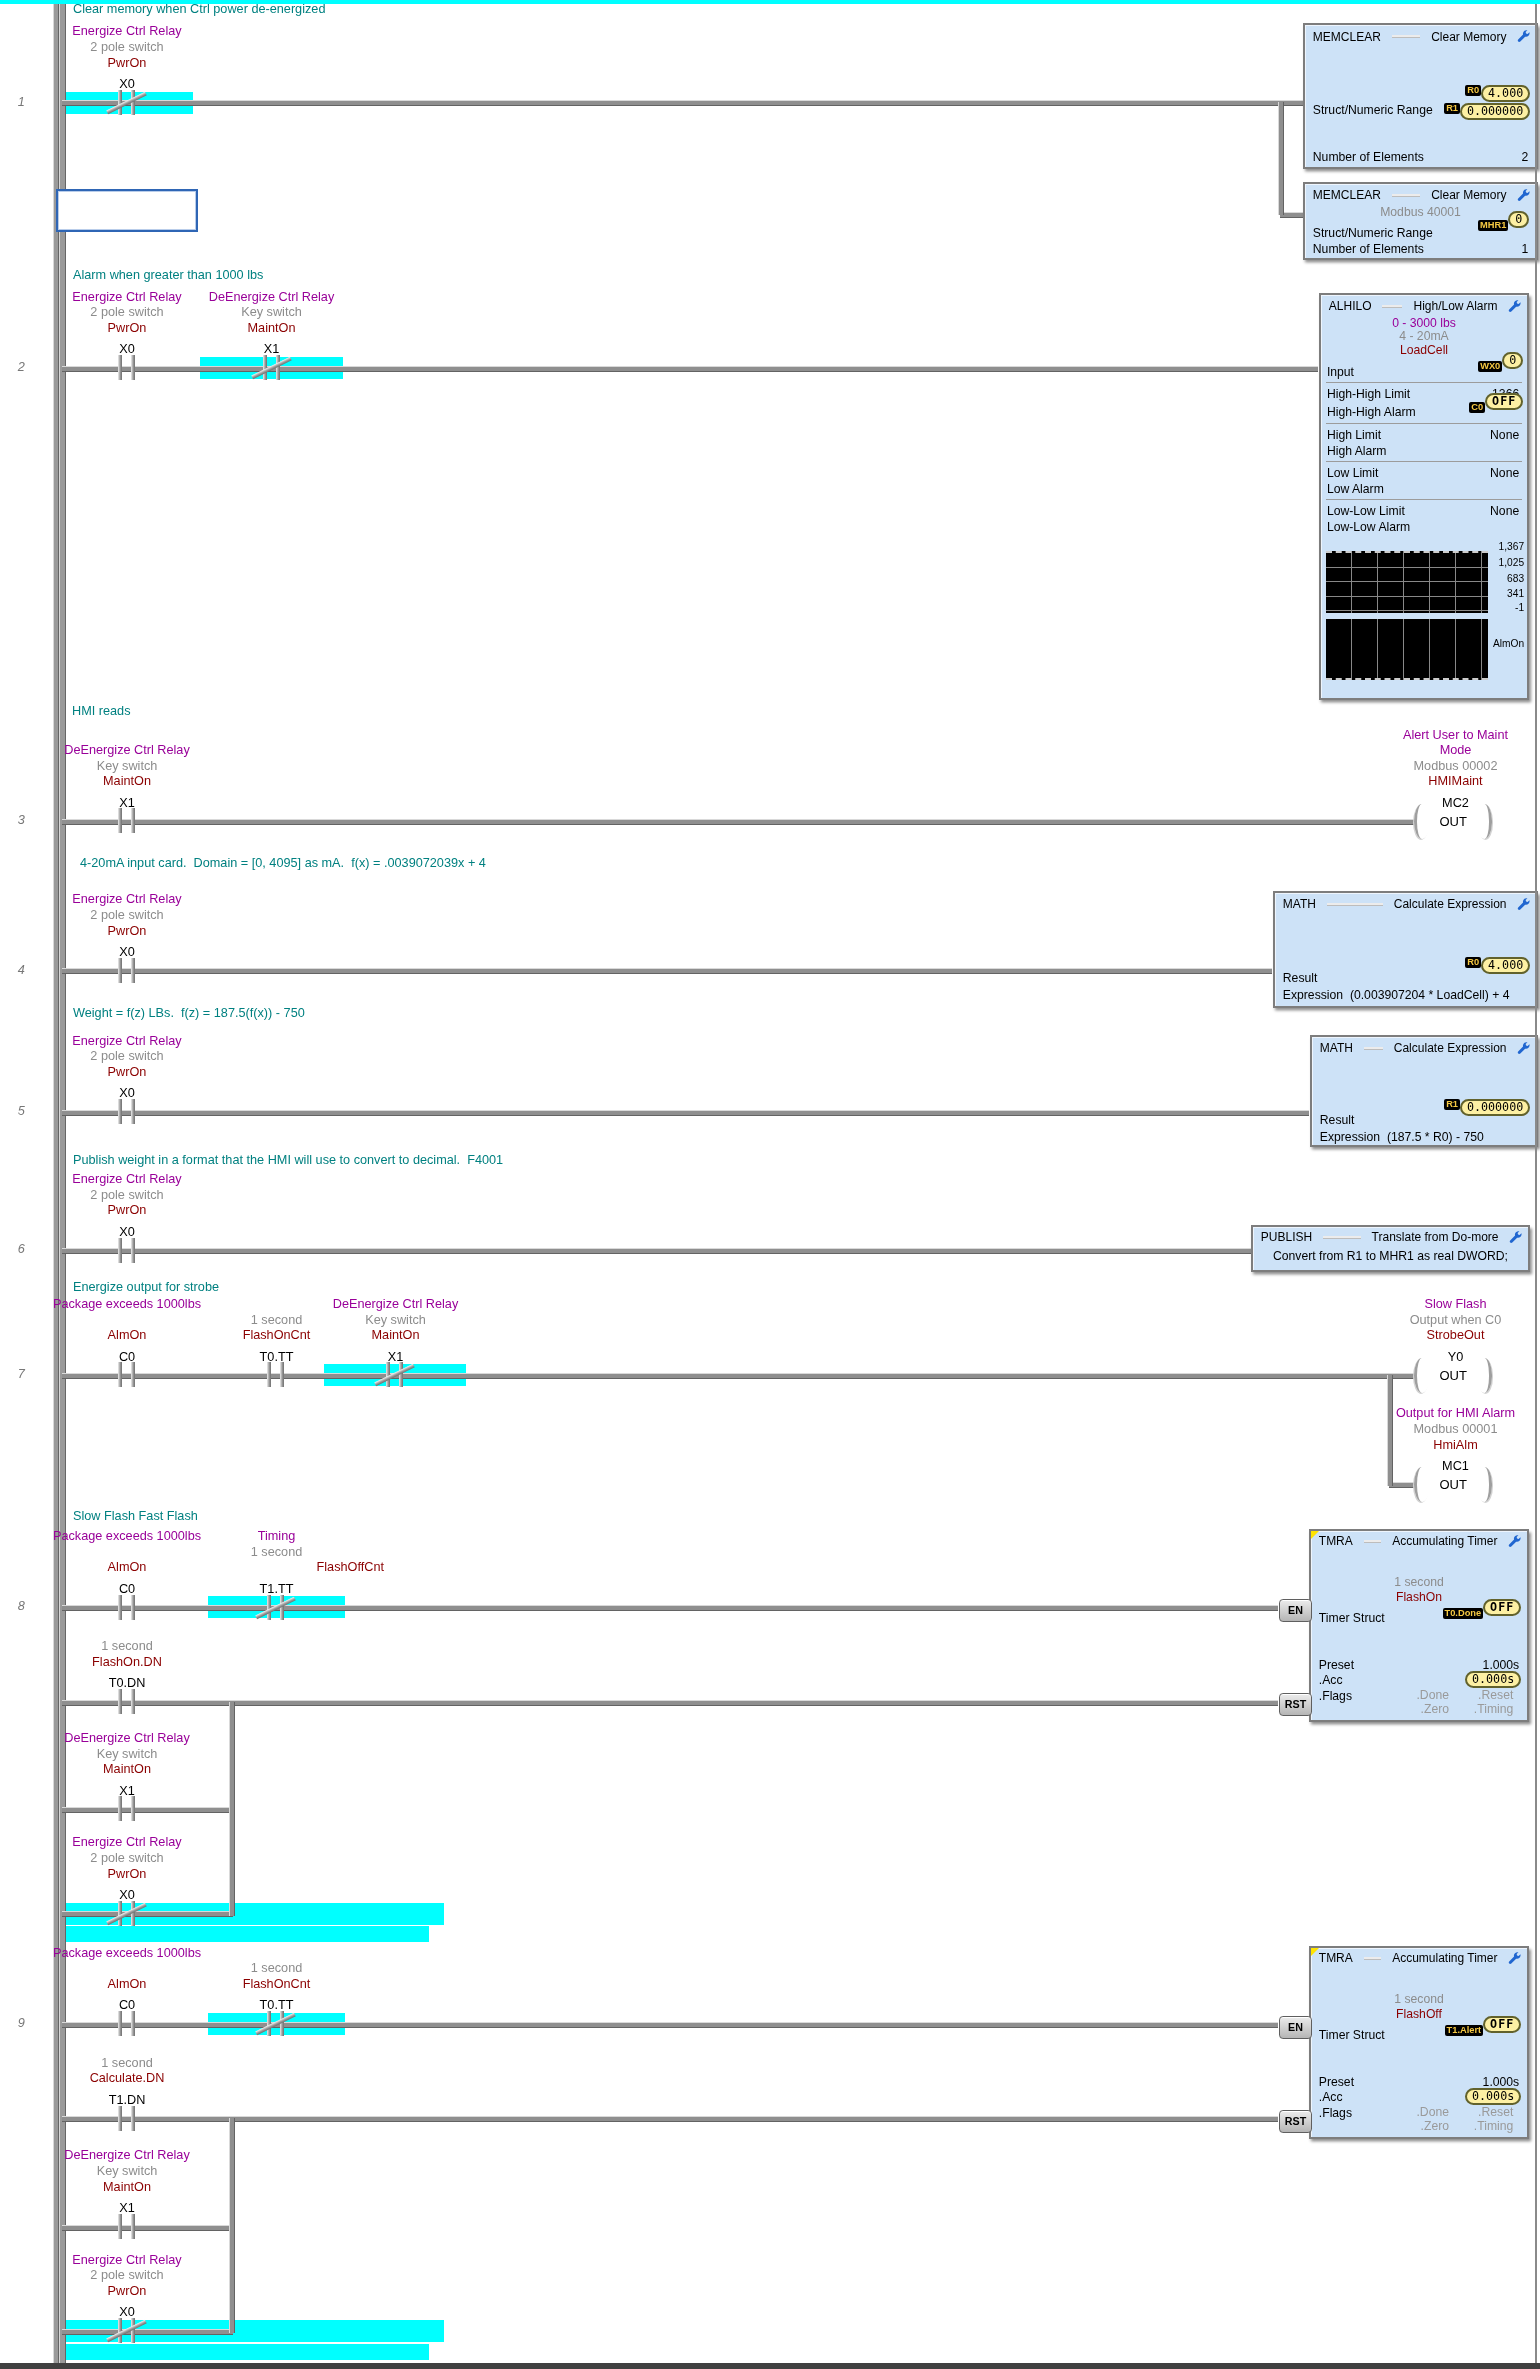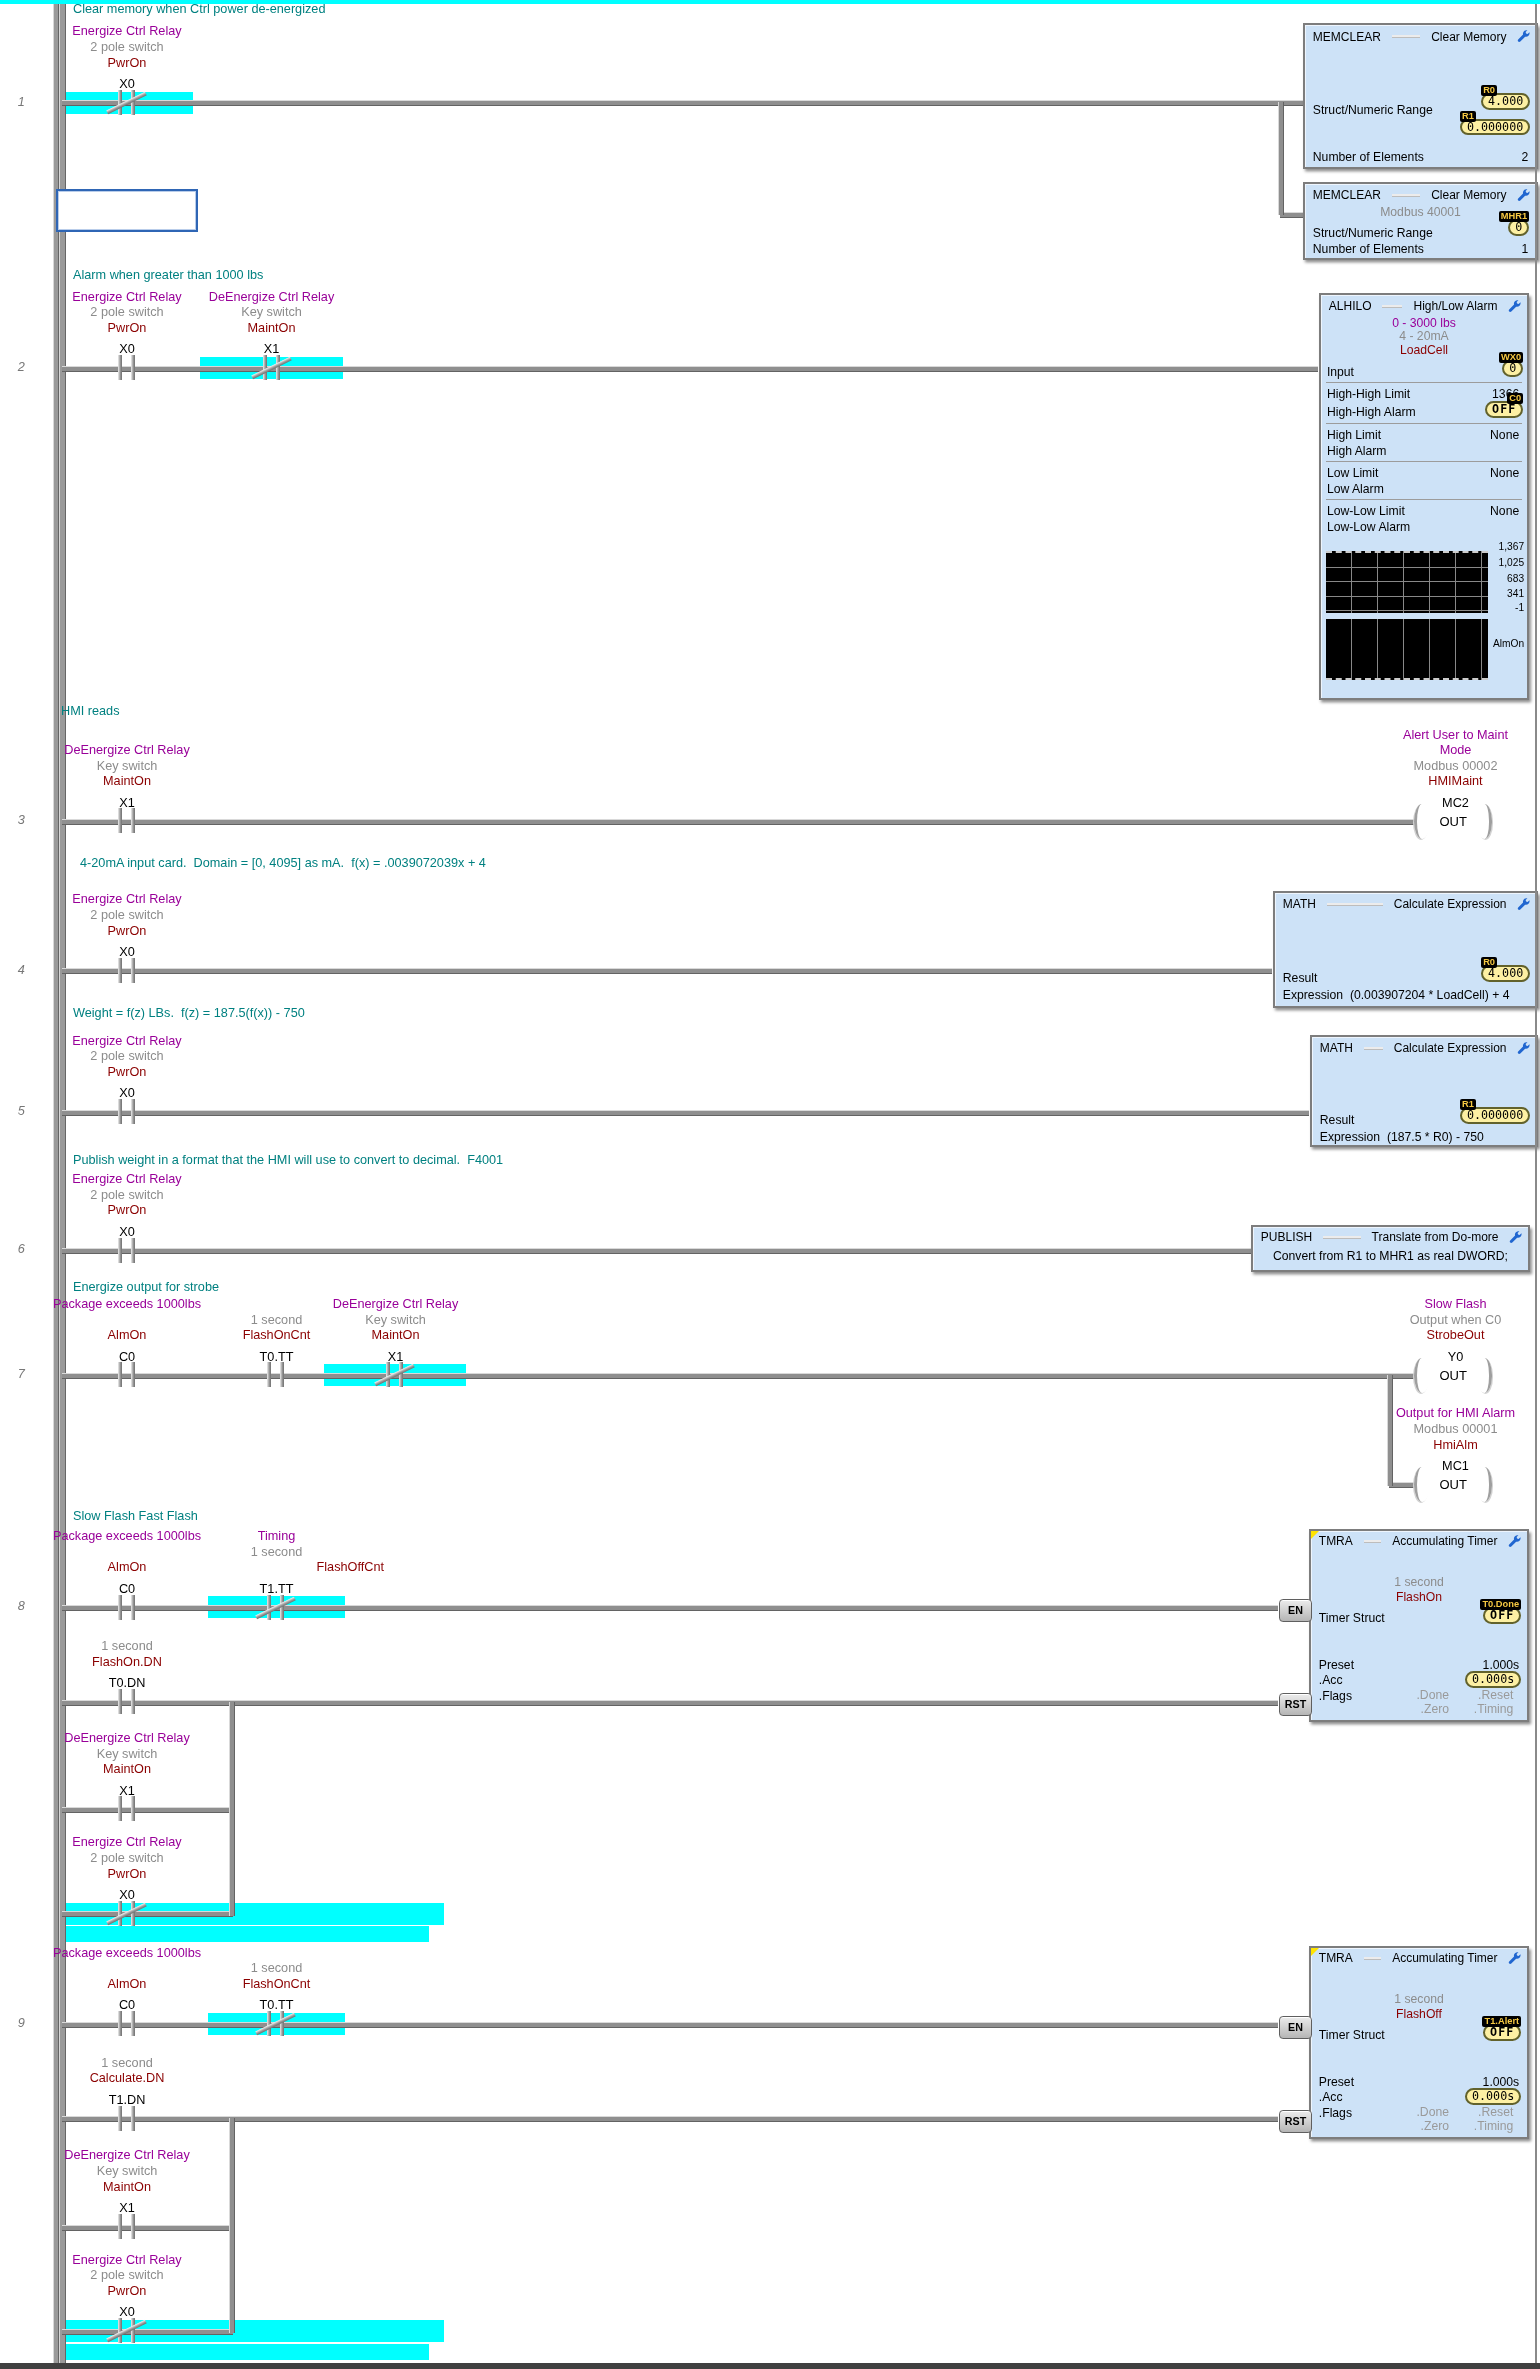--- a/index.html
+++ b/index.html
@@ -37,21 +37,21 @@
   .wr{width:14.6px;height:14.6px;flex:none}
   .wr path{fill:#2066d0}
   .bl{position:absolute;left:7.8px;height:14.6px;line-height:14.6px;font-size:12.2px;white-space:pre}
   .bv{position:absolute;right:7.8px;height:14.6px;line-height:14.6px;font-size:12.2px;text-align:right;white-space:pre}
   .bc{position:absolute;left:0;right:0;text-align:center;height:14.6px;line-height:14.6px;font-size:12.2px;white-space:pre}
   .d2{color:#990099}.e2{color:#8c8c8c}.n2{color:#8b0000}
   .bdg{background:#000;color:#f5c842;font-weight:bold;font-size:9.3px;line-height:10.7px;padding:0 2px;border-radius:2px;width:max-content}
   .pill{background:#fdf0a3;border:2px solid #62622c;border-radius:8.8px;font-family:"DejaVu Sans Mono",monospace;
         font-size:11.7px;line-height:12.7px;padding:0 4.9px;width:max-content;color:#000}
   .pill.b{font-weight:bold;letter-spacing:1px}
-  .pair{display:flex;flex-direction:column;align-items:flex-start}
+  .pair{display:flex;flex-direction:row;align-items:flex-start}
   .pair.abs{position:absolute}
   .pair.re{align-items:flex-end}
   .pair .bdg{margin-bottom:-2.9px;position:relative;z-index:1}
   .vstack{position:absolute;display:flex;flex-direction:column;align-items:flex-end;gap:1px}
   .ul{position:absolute;left:4.9px;right:4.9px;height:1px;background:#9c9c9c}
   .tchart{position:absolute;background-color:#000;
      background-image:repeating-linear-gradient(90deg,transparent 0 25px,#888 25px 26px),
                       repeating-linear-gradient(180deg,transparent 0 13.7px,#888 13.7px 14.6px)}
   .tchart.v{background-image:repeating-linear-gradient(90deg,transparent 0 25px,#888 25px 26px)}
   .tchart.dtop{border-top:2px dashed #ccc}
@@ -281,21 +281,21 @@
     <div class="rnum" style="top: 360px;">2</div>
     <div class="rnum" style="top: 813px;">3</div>
     <div class="rnum" style="top: 963px;">4</div>
     <div class="rnum" style="top: 1104px;">5</div>
     <div class="rnum" style="top: 1242px;">6</div>
     <div class="rnum" style="top: 1367px;">7</div>
     <div class="rnum" style="top: 1599px;">8</div>
     <div class="rnum" style="top: 2016px;">9</div>
     <div class="cmt" style="left: 73px; top: 2px;">Clear memory when Ctrl power de-energized</div>
     <div class="cmt" style="left: 73px; top: 268px;">Alarm when greater than 1000 lbs</div>
-    <div class="cmt" style="left: 61px; top: 704px;">HMI reads</div>
+    <div class="cmt" style="left: 72px; top: 704px;">HMI reads</div>
     <div class="cmt" style="left: 80px; top: 856px;">4-20mA input card.  Domain = [0, 4095] as mA.  f(x) = .0039072039x + 4</div>
     <div class="cmt" style="left: 73px; top: 1006px;">Weight = f(z) LBs.  f(z) = 187.5(f(x)) - 750</div>
     <div class="cmt" style="left: 73px; top: 1153px;">Publish weight in a format that the HMI will use to convert to decimal.  F4001</div>
     <div class="cmt" style="left: 73px; top: 1280px;">Energize output for strobe</div>
     <div class="cmt" style="left: 73px; top: 1509px;">Slow Flash Fast Flash</div>
     <div class="hw" style="left: 62px; top: 100px; width: 1241px;"></div>
     <div class="hw" style="left: 1280px; top: 212px; width: 23.4px;"></div>
     <div class="hw" style="left: 62px; top: 366px; width: 1256px;"></div>
     <div class="hw" style="left: 62px; top: 819px; width: 1352px;"></div>
     <div class="hw" style="left: 62px; top: 968px; width: 1210px;"></div>

